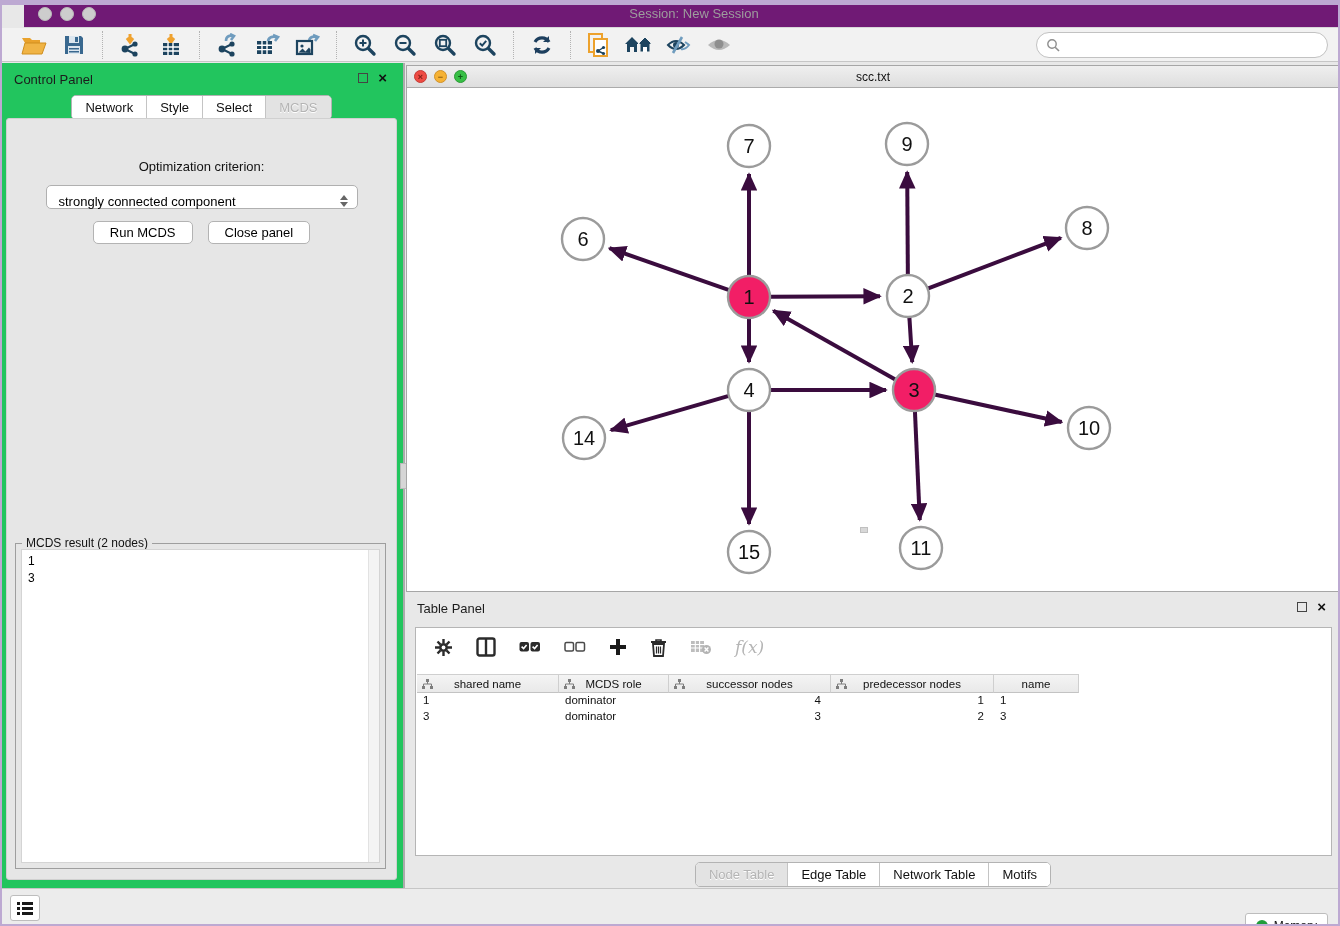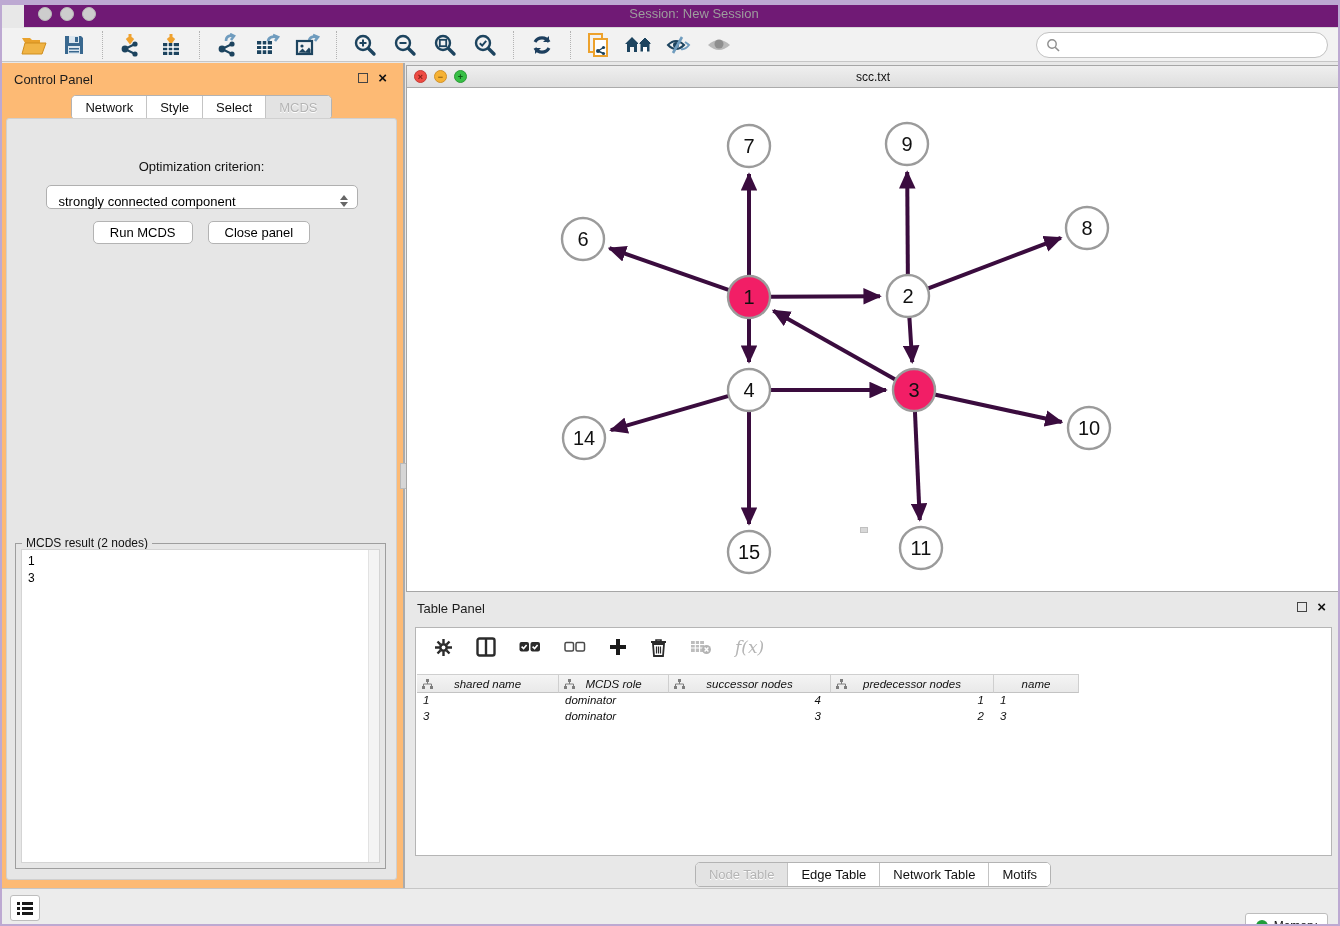--- a/index.html
+++ b/index.html
@@ -15,21 +15,21 @@
   .titlebar .title { position:absolute; left:0; right:0; top:6px; text-align:center; color:#9d9d9d; font-size:13px; }
 
   
   .toolbar { position:absolute; left:0; top:28px; width:1340px; height:34px; background:#f2f2f2; border-bottom:1px solid #c6c6c6; display:flex; align-items:center; padding-left:14px; }
   .tbtn { width:40px; height:30px; display:flex; align-items:center; justify-content:center; }
   .tsep { width:1px; height:28px; border-left:1px dotted #b3b3b3; margin:0 8px; }
   .searchbox { position:absolute; right:12px; top:4px; width:292px; height:26px; background:#fff; border:1px solid #c2c2c2; border-radius:13px; display:flex; align-items:center; padding-left:9px; }
   .searchbox input { border:none; outline:none; flex:1; font-size:12px; margin-left:6px; background:transparent; }
 
   
-  .control-panel { position:absolute; left:0; top:63px; width:403px; height:825px; background:#fdba74; }
+  .control-panel { position:absolute; left:0; top:63px; width:403px; height:825px; background:#22c55e; }
   .cp-head { position:absolute; left:14px; top:9px; font-size:13px; color:#1c1c1c; }
   .panel-ctl { position:absolute; top:10px; display:flex; gap:10px; }
   .float-ic { width:10px; height:10px; border:1.5px solid #444; }
   .close-x { font-size:15px; font-weight:bold; color:#111; line-height:10px; }
   .seg { display:inline-flex; border:1px solid #b3b3b3; border-radius:5px; overflow:hidden; background:#fff; }
   .seg .sg { padding:4px 13px; font-size:13px; color:#111; background:#fff; border-left:1px solid #c4c4c4; cursor:default; }
   .seg .sg:first-child { border-left:none; }
   .seg .sg.active { background:#e3e3e3; color:#b4b4b4; text-shadow:0 1px 0 #fff; }
   .cp-tabs { position:absolute; left:0; right:0; top:32px; display:flex; justify-content:center; }
   .cp-pane { position:absolute; left:6px; right:6px; top:55px; bottom:8px; background:#e6e6e6; border:1px solid #d0d0d0; border-radius:3px; }
@@ -61,21 +61,21 @@
   .canvas { position:absolute; left:0; top:22px; right:0; bottom:0; background:#fff; }
   .hsplit-grab { position:absolute; left:860px; top:527px; width:8px; height:6px; background:#d8d8d8; border:1px solid #c0c0c0; }
 
   
   .table-panel { position:absolute; left:406px; top:596px; width:934px; height:292px; background:#e8e8e8; }
   .tp-head { position:absolute; left:11px; top:5px; font-size:13px; color:#1c1c1c; }
   .tp-body { position:absolute; left:9px; right:8px; top:31px; height:229px; background:#fff; border:1px solid #b5b5b5; }
   .tp-toolbar { height:38px; display:flex; align-items:center; gap:23px; padding-left:18px; }
   .tt-ic { display:flex; align-items:center; justify-content:center; }
   .fx { font-family:"DejaVu Serif", serif; font-style:italic; font-size:17px; color:#b5b5b5; }
-  .grid { position:absolute; left:1px; top:46px; right:1px;font-style:italic; }
+  .grid { position:absolute; left:1px; top:46px; right:1px; }
   .grid-head { display:flex; }
   .gh-cell { background:linear-gradient(#f4f4f4,#e9e9e9); border-top:1px solid #cfcfcf; border-bottom:1px solid #c3c3c3; border-right:1px solid #cfcfcf; height:19px; font-size:11.5px; color:#111; display:flex; align-items:center; justify-content:center; gap:5px; position:relative; }
   .grid-row { display:flex; height:16px; font-size:11.5px; color:#111; }
   .gc { padding:1px 10px 0 6px; overflow:hidden; white-space:nowrap; }
   .tp-tabs { position:absolute; left:0; right:0; top:266px; display:flex; justify-content:center;align-items:flex-end; }
 
   
   .statusbar { position:absolute; left:0; top:888px; width:1340px; height:38px; background:#ececec; border-top:1px solid #c6c6c6; }
   .list-btn { position:absolute; left:10px; top:6px; width:30px; height:26px; background:#fff; border:1px solid #bdbdbd; border-radius:3px; display:flex; align-items:center; justify-content:center; }
   .mem-btn { position:absolute; right:12px; top:24px; height:26px; background:#fff; border:1px solid #bdbdbd; border-radius:3px; display:flex; align-items:center; gap:6px; padding:0 10px; font-size:12px; color:#111; }

